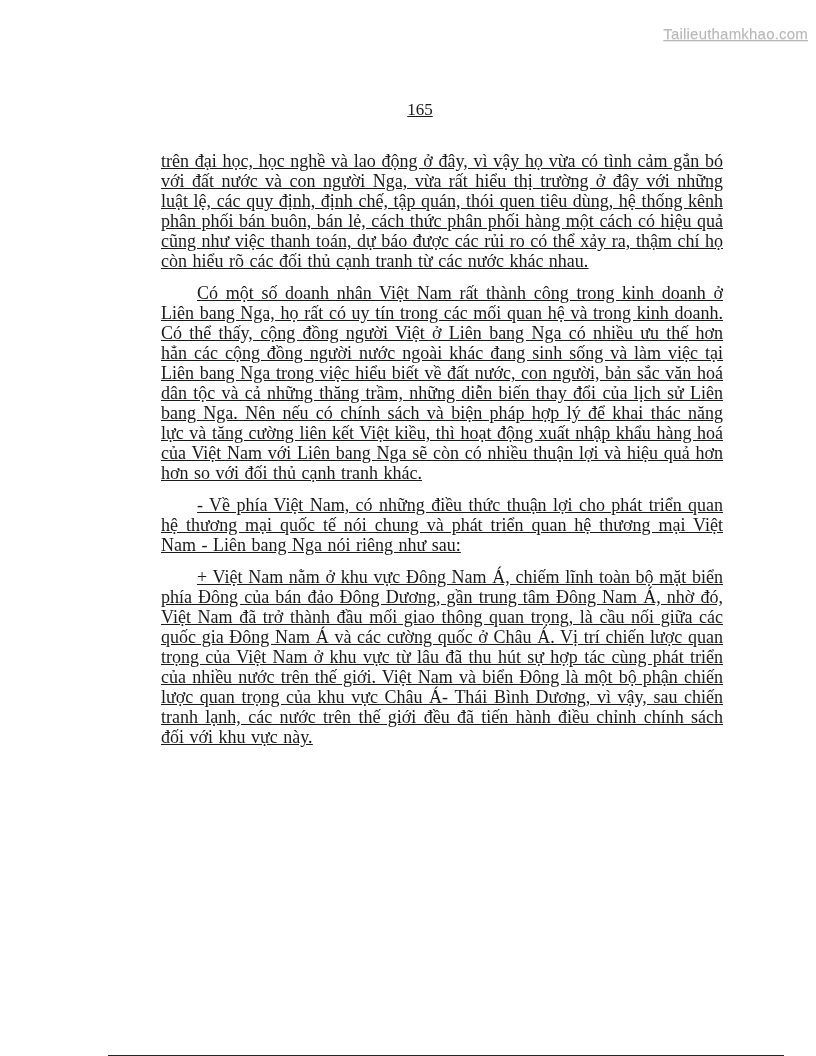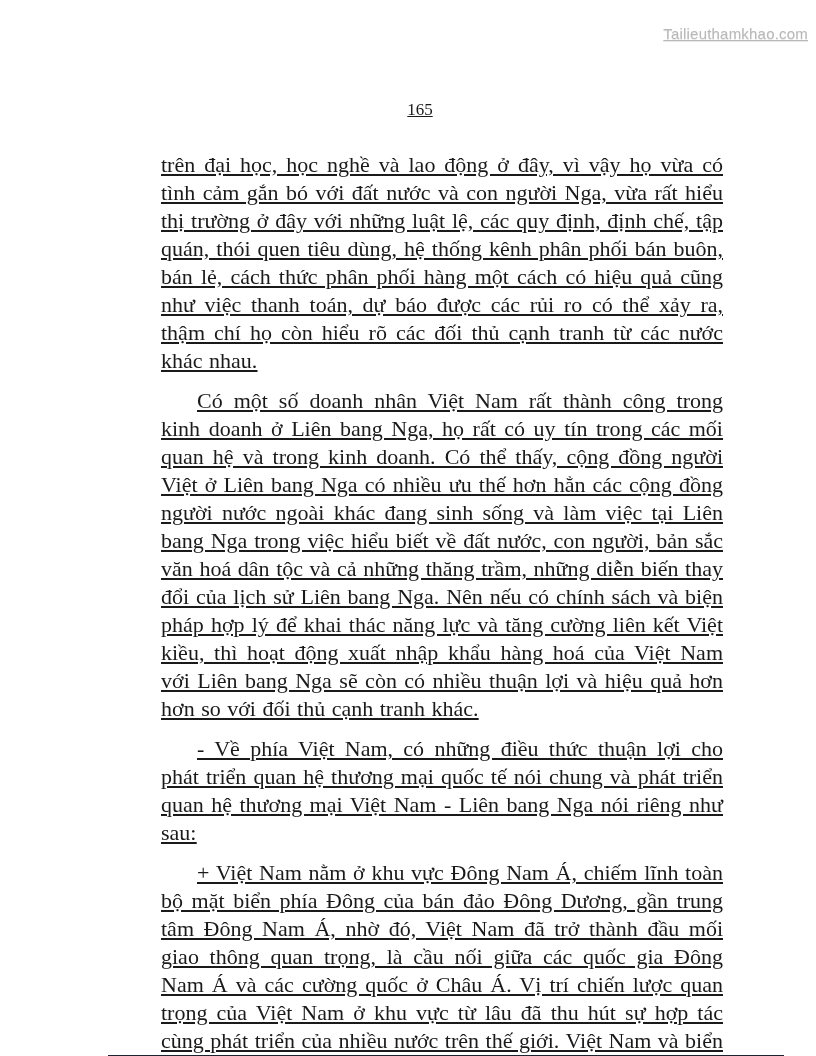--- a/index.html
+++ b/index.html
@@ -37,22 +37,22 @@
     text-align:center;
     font-size:17px;
   }
   .page-body{
     position:absolute;
     top:127px;
     left:137px;
     width:586px;
   }
   .page-body p{
-    font-size:22px;
-    line-height:28px;
+    font-size:18px;
+    line-height:20px;
     text-align:justify;
     text-justify:inter-word;
     word-spacing:1px;
   }
   .page-body p.indent{
     text-indent:36px;
   }
   .bottom-bar{
     position:absolute;
     bottom:0;

